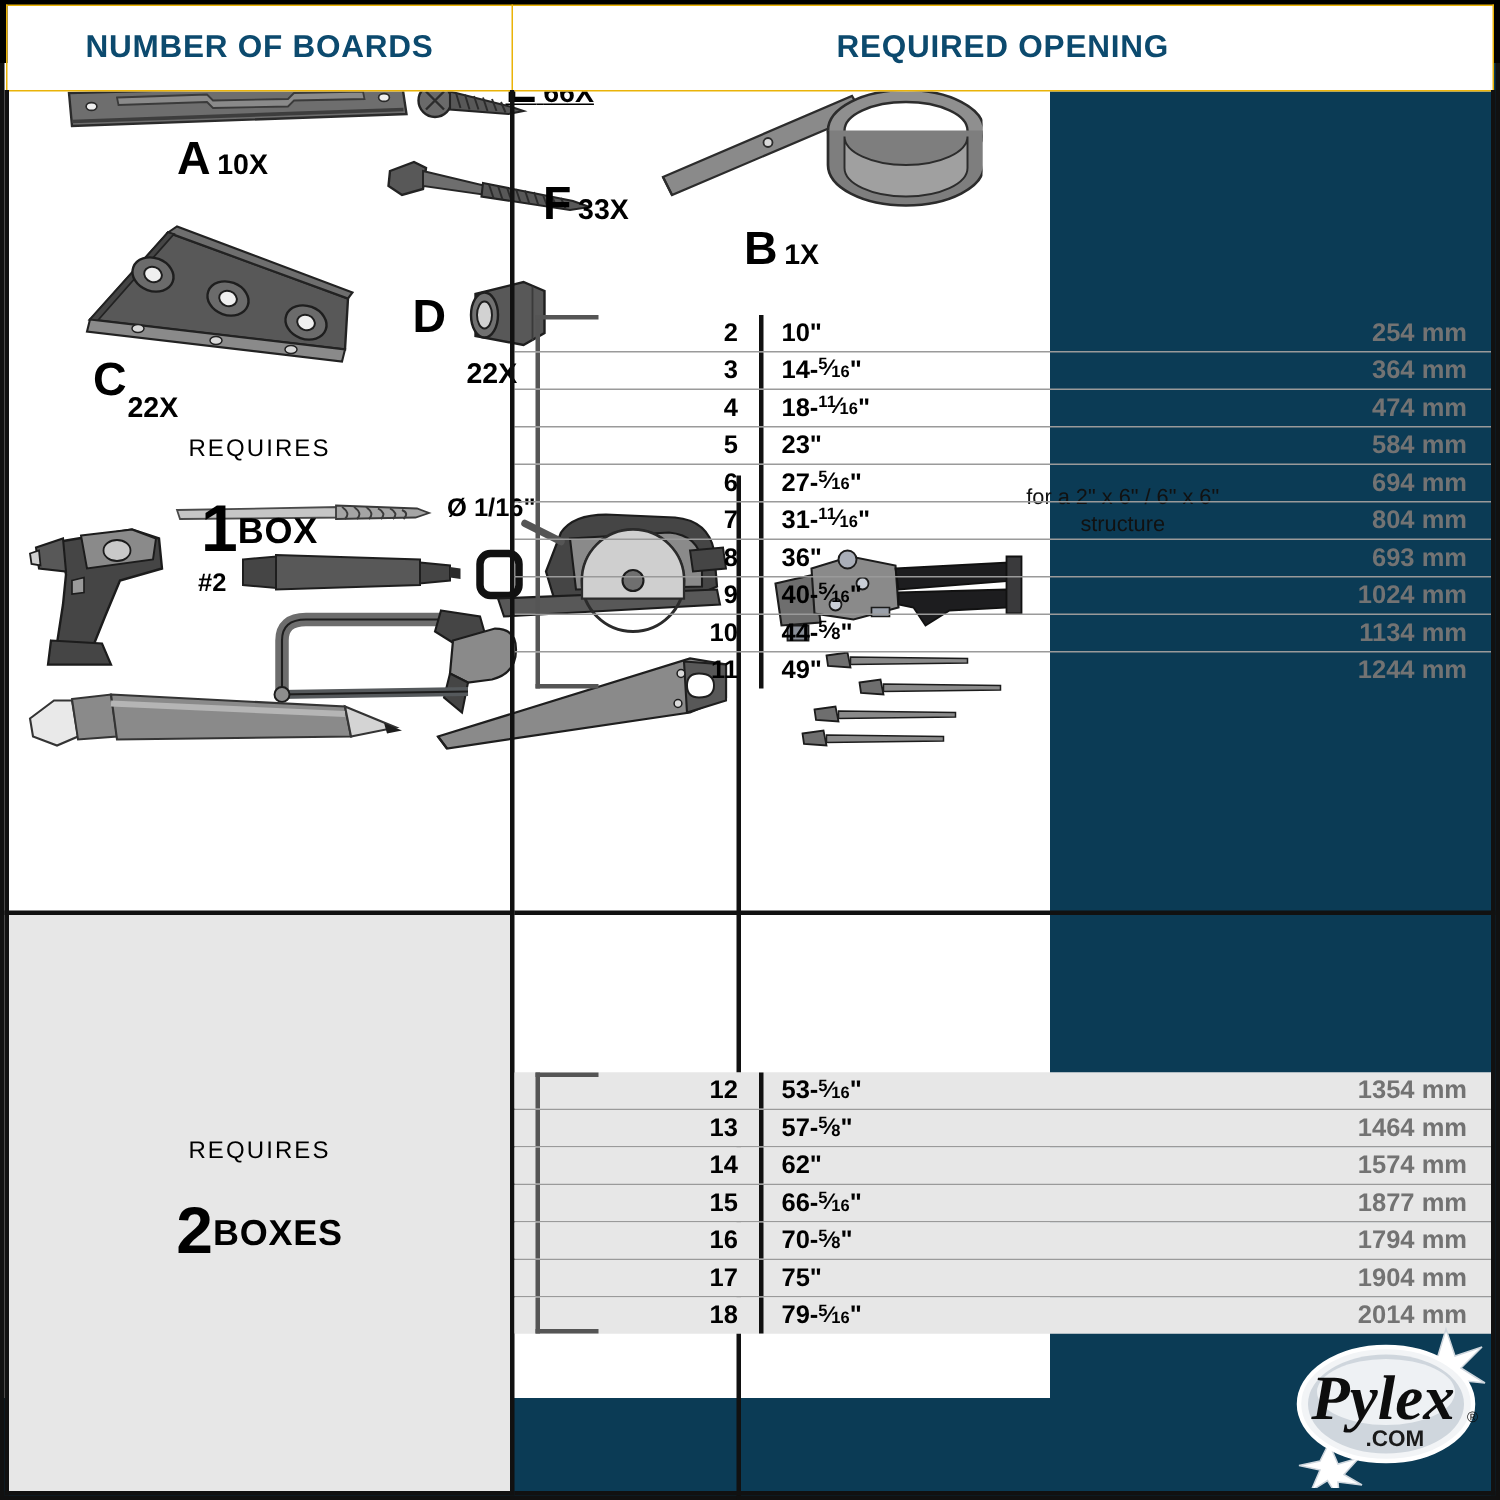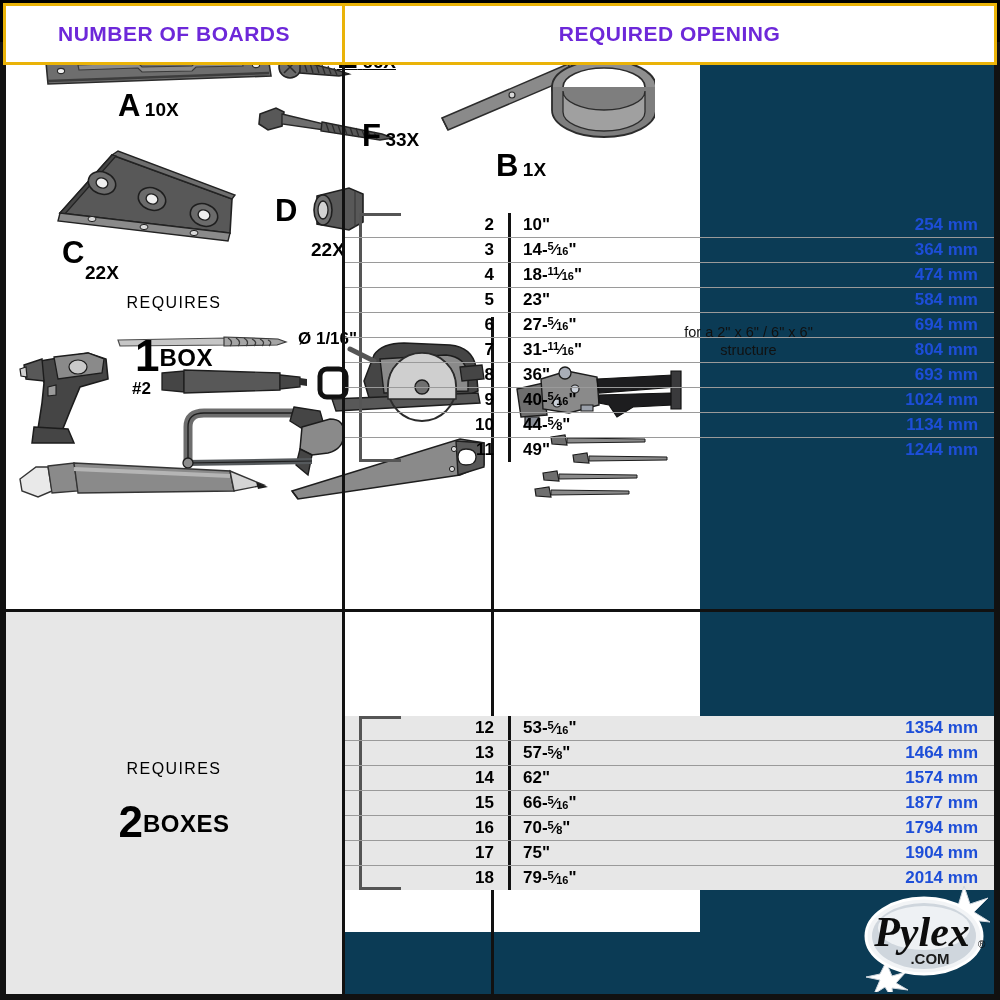--- a/index.html
+++ b/index.html
@@ -55,27 +55,27 @@
     background:#ffffff;
   }
   table.spec{
     position:absolute;inset:3px;
     border-collapse:collapse;
     width:calc(100% - 6px);height:calc(100% - 6px);
     table-layout:fixed;
   }
   table.spec th,table.spec td{padding:0;margin:0;}
   .hdr-cell{
-    border:3px solid #eab308;
+    border:1px solid #eab308;
     text-align:center;
     font-size:21px;font-weight:bold;
     letter-spacing:0.5px;
     height:56px;
     background:#fff;
-    color:#6d28d9;
+    color:#0c4a6e;
   }
   .boxcell{
     border-left:3px solid #111;
     border-right:3px solid #111;
     border-bottom:3px solid #111;
     text-align:center;
     vertical-align:middle;
     width:180px;
   }
   .requires{font-size:16px;font-weight:normal;letter-spacing:1.4px;display:block;margin-bottom:19px;}
@@ -96,21 +96,21 @@
     width:168px;flex:none;
     border-left:3px solid #111;
     display:flex;align-items:center;
     padding-left:12px;box-sizing:border-box;
     font-size:17px;font-weight:bold;color:#000;
   }
   .cmm{
     flex:1;
     display:flex;align-items:center;justify-content:flex-end;
     padding-right:16px;box-sizing:border-box;
-    font-size:17px;font-weight:bold;color:#1d4ed8;
+    font-size:17px;font-weight:bold;color:#737373;
   }
   .grey .datarow{background:#e7e7e7;}
   .grey .cnum,.grey .cin,.grey .cmm{background:#e7e7e7;}
 
   
   .bracket{
     position:absolute;left:14px;top:0;bottom:0;width:42px;pointer-events:none;
   }
   .bracket .vert{position:absolute;left:0;top:0;bottom:0;width:3px;background:#555;}
   .bracket .capt{position:absolute;left:0;top:0;height:3px;width:42px;background:#555;}

